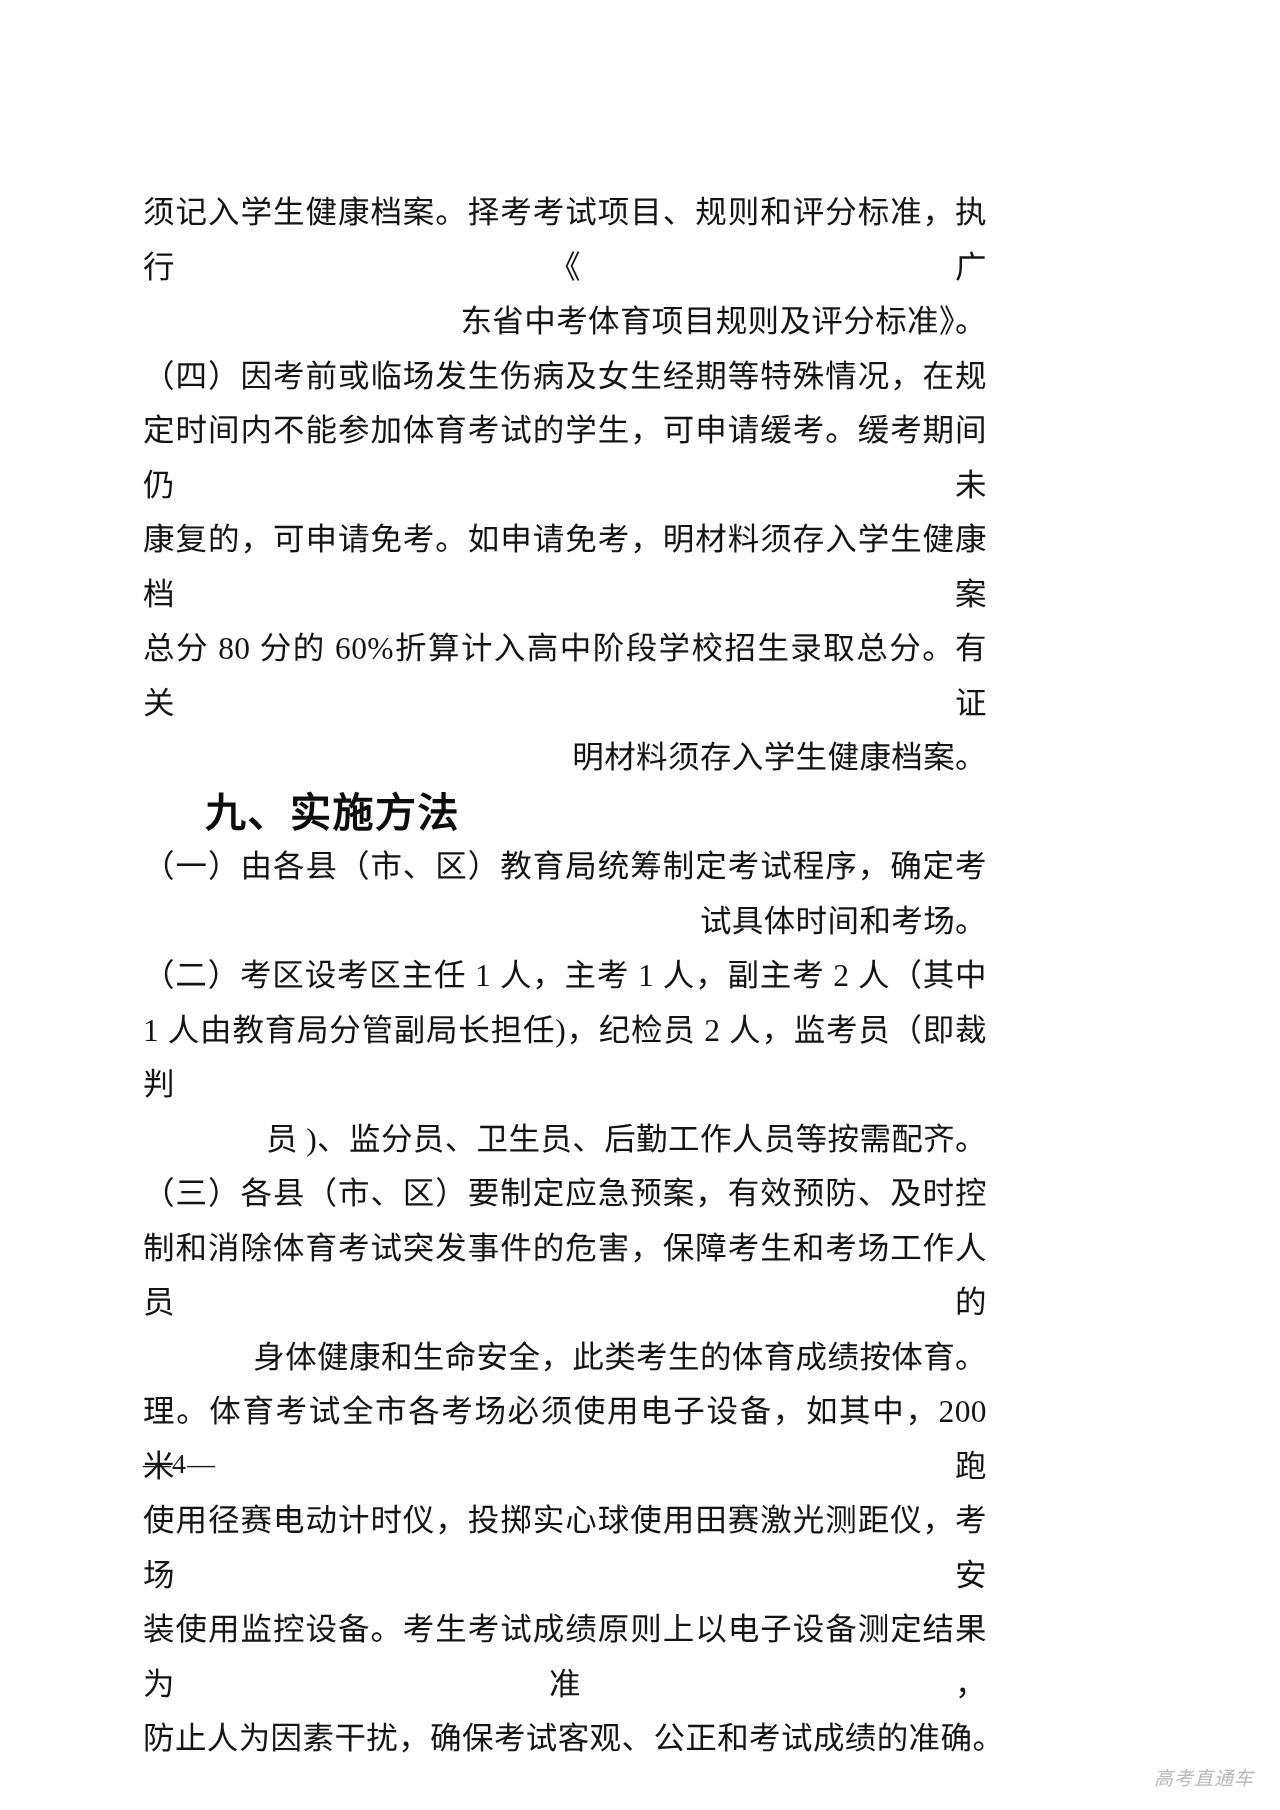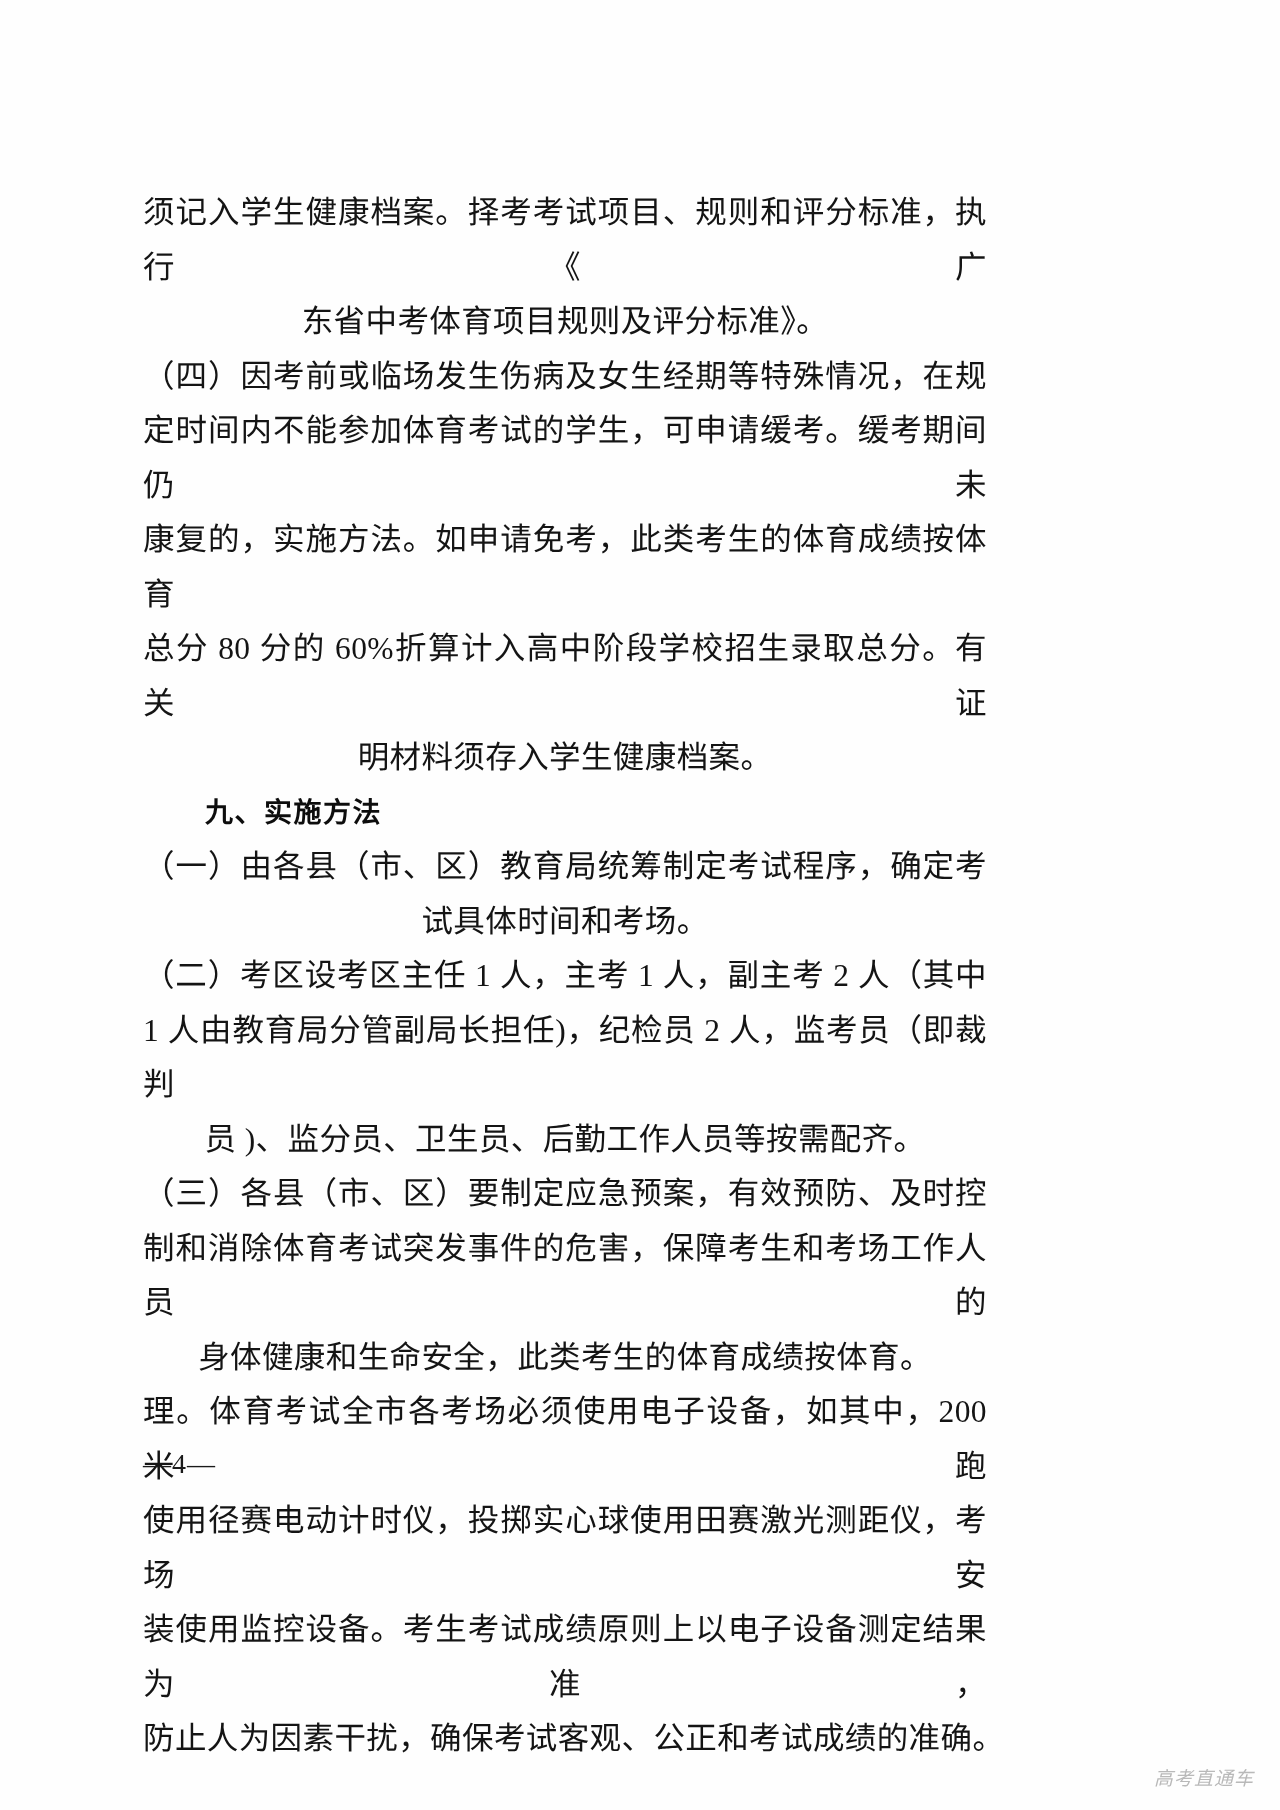--- a/index.html
+++ b/index.html
@@ -32,35 +32,35 @@
     top: 186px;
     width: 844px;
   }
 
   .doc-line {
     font-size: 31.5px;
     line-height: 54.5px;
     letter-spacing: 0.4px;
     color: #141414;
     white-space: pre;
-    text-align: center;
+    text-align: right;
     font-weight: 400;
   }
 
   
   .doc-line.justify {
     text-align: justify;
     text-align-last: justify;
     white-space: normal;
   }
 
   
   .section-heading {
     font-family: "Liberation Sans", "DejaVu Sans", sans-serif;
-    font-size: 28px;
+    font-size: 41px;
     line-height: 54.5px;
     font-weight: 700;
     letter-spacing: 1.5px;
     color: #0d0d0d;
     padding-left: 62px;
     white-space: pre;
   }
 
   
   .page-footer {
@@ -91,21 +91,21 @@
 
 <div class="page-sheet">
 
   <div class="text-column">
 
     <div>
       <div class="doc-line justify">须记入学生健康档案。择考考试项目、规则和评分标准，执行《广</div>
       <div class="doc-line">东省中考体育项目规则及评分标准》。</div>
       <div class="doc-line justify">（四）因考前或临场发生伤病及女生经期等特殊情况，在规</div>
       <div class="doc-line justify">定时间内不能参加体育考试的学生，可申请缓考。缓考期间仍未</div>
-      <div class="doc-line justify">康复的，实施方法。如申请免考，此类考生的体育成绩按体育</div>
+      <div class="doc-line justify">康复的，可申请免考。如申请免考，明材料须存入学生健康档案</div>
       <div class="doc-line justify">总分 80 分的 60%折算计入高中阶段学校招生录取总分。有关证</div>
       <div class="doc-line">明材料须存入学生健康档案。</div>
     </div>
 
     <div class="section-heading">九、实施方法</div>
 
     <div>
       <div class="doc-line justify">（一）由各县（市、区）教育局统筹制定考试程序，确定考</div>
       <div class="doc-line">试具体时间和考场。</div>
       <div class="doc-line justify">（二）考区设考区主任 1 人，主考 1 人，副主考 2 人（其中</div>

